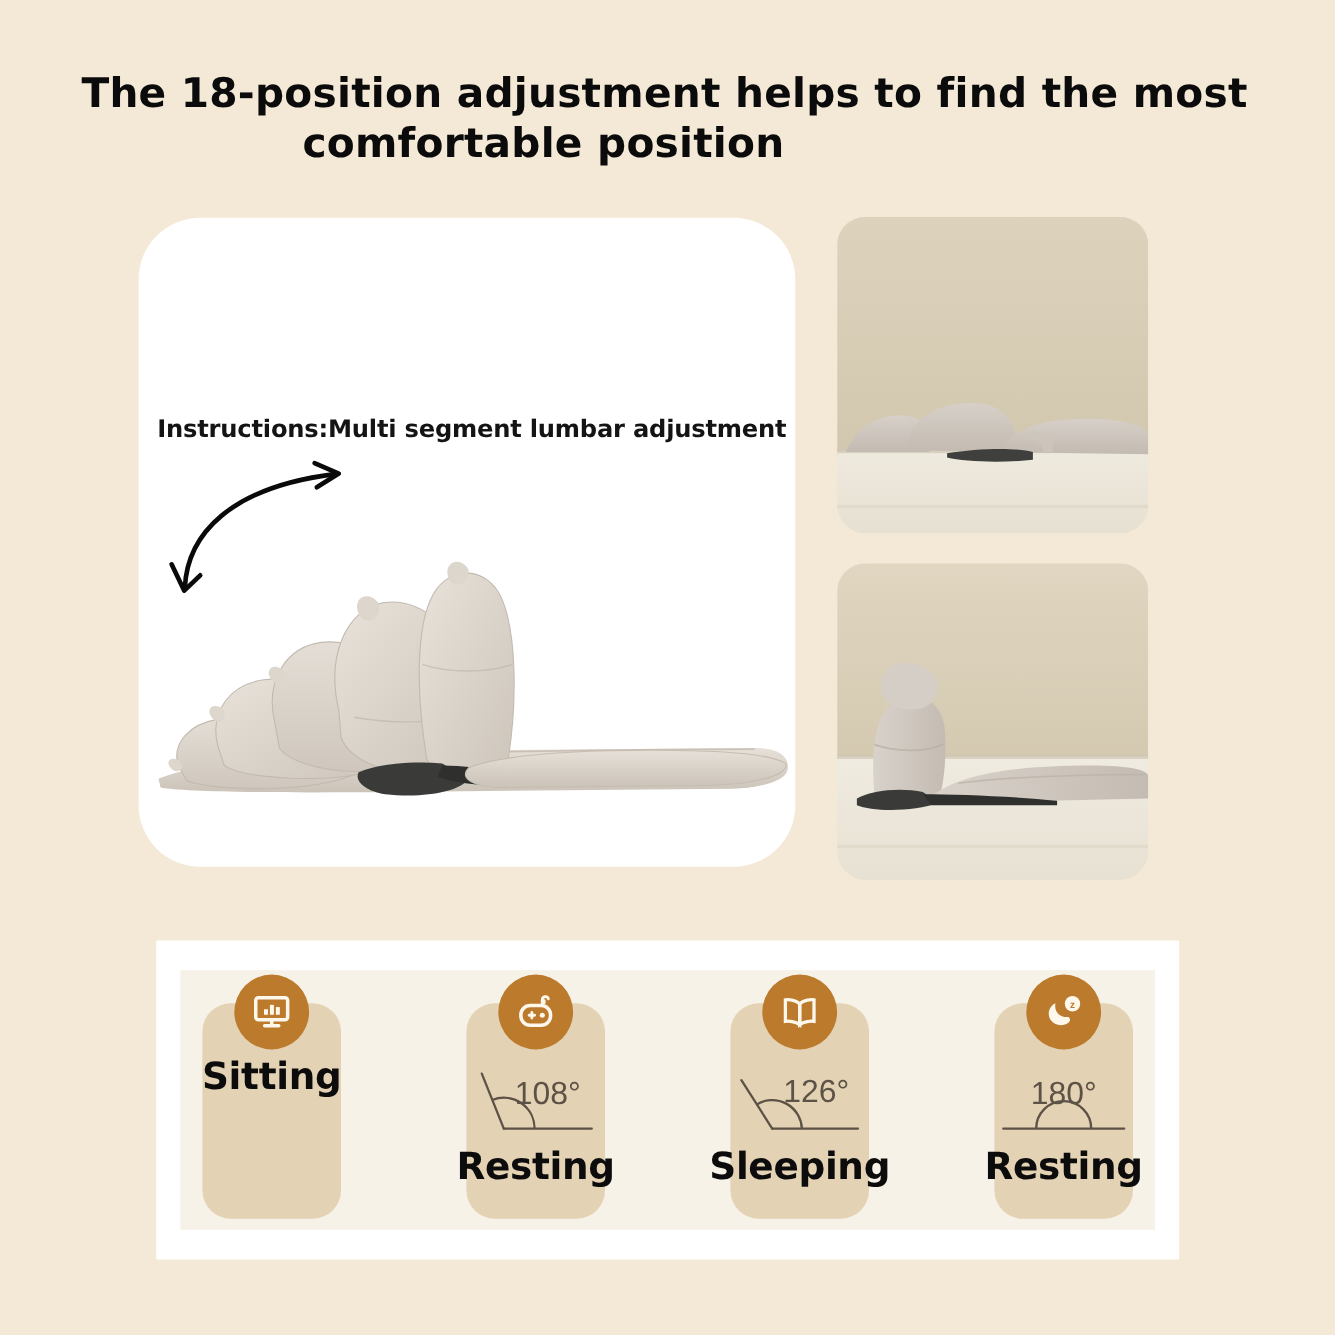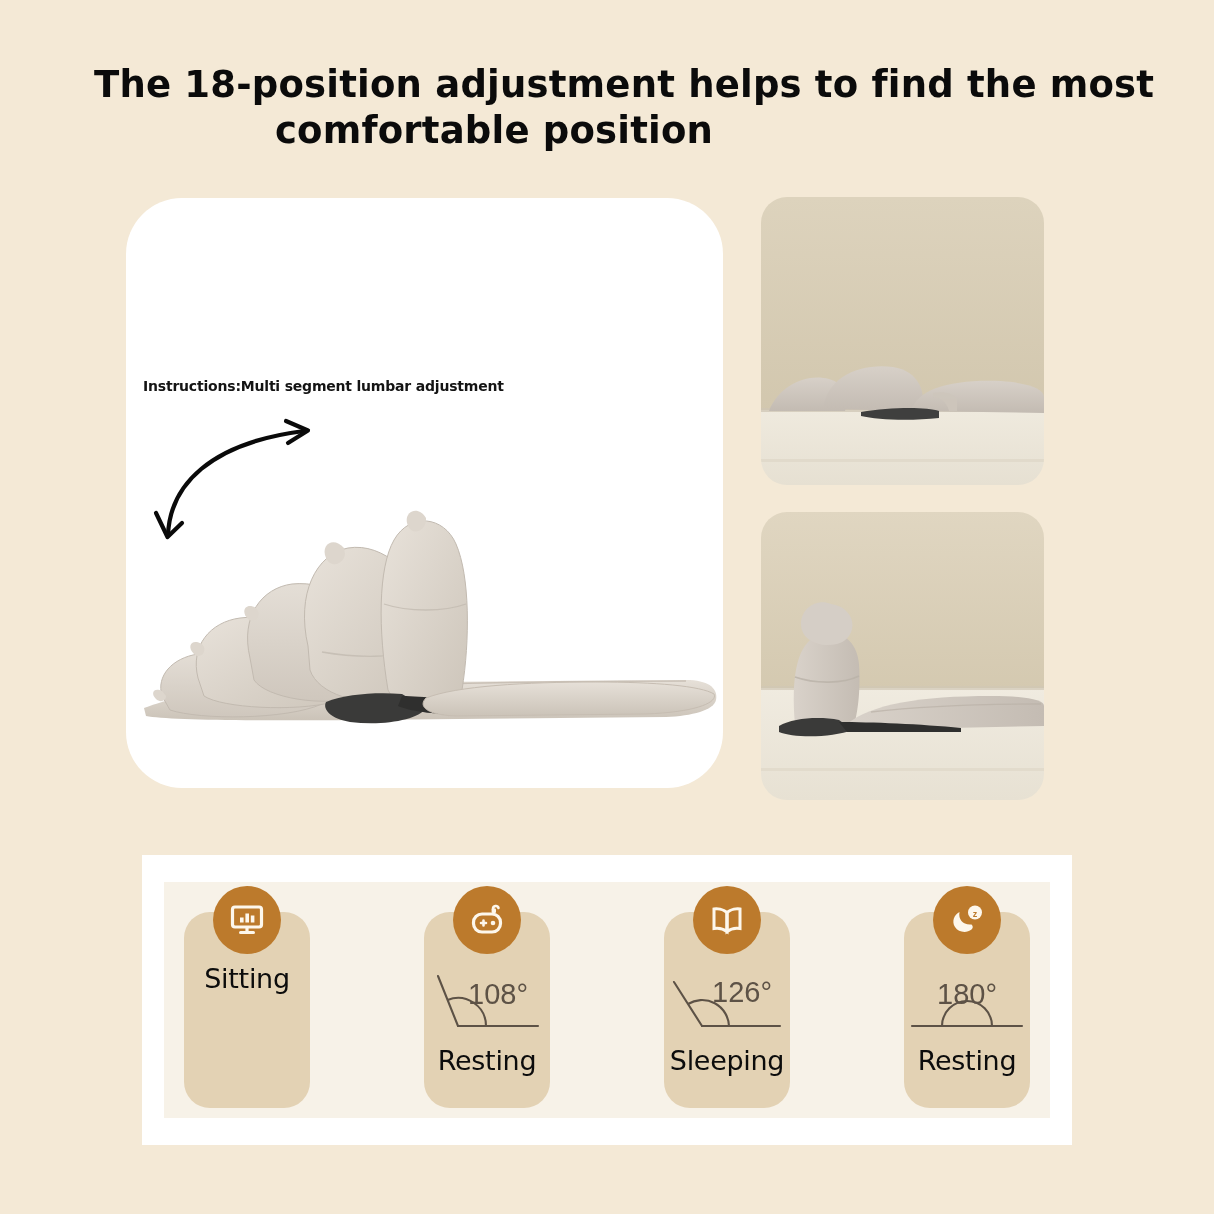--- a/index.html
+++ b/index.html
@@ -16,21 +16,21 @@
     position: relative;
   }
 
   
   .title-block {
     position: absolute;
     left: 0;
     top: 62px;
     width: 988px;
     text-align: center;
-    padding: 0 94px;
+    padding: 0 74px;
   }
   .title-line {
     font-family: "DejaVu Sans", sans-serif;
     font-weight: bold;
     font-size: 37px;
     line-height: 46px;
     letter-spacing: 0.2px;
     color: #0b0b0b;
     white-space: pre;
   }
@@ -46,21 +46,21 @@
     border-radius: 56px;
     overflow: hidden;
   }
 
   .instructions-text {
     position: absolute;
     left: 17px;
     top: 180px;
     font-family: "DejaVu Sans", sans-serif;
     font-weight: bold;
-    font-size: 14px;
+    font-size: 22px;
     letter-spacing: -0.2px;
     color: #141414;
     white-space: nowrap;
   }
 
   .arrow-svg {
     position: absolute;
     left: 10px;
     top: 215px;
     width: 220px;
@@ -145,25 +145,26 @@
     height: 66px;
     margin-top: 16px;
   }
   .angle-wrap svg { display: block; width: 100%; height: 100%; }
 
   .pos-label {
     position: relative;
     z-index: 2;
     margin-top: 8px;
     font-family: "DejaVu Sans", sans-serif;
-    font-size: 27px;
+    font-size: 34px;
     line-height: 34px;
     color: #0c0c0c;
     letter-spacing: -0.3px;
     white-space: nowrap;
+    font-weight: bold;
   }
 </style>
 </head>
 <body>
 
 <div class="title-block">
   <div class="title-line">The 18-position adjustment helps to find the most</div>
   <div class="title-line">comfortable position</div>
 </div>
 

